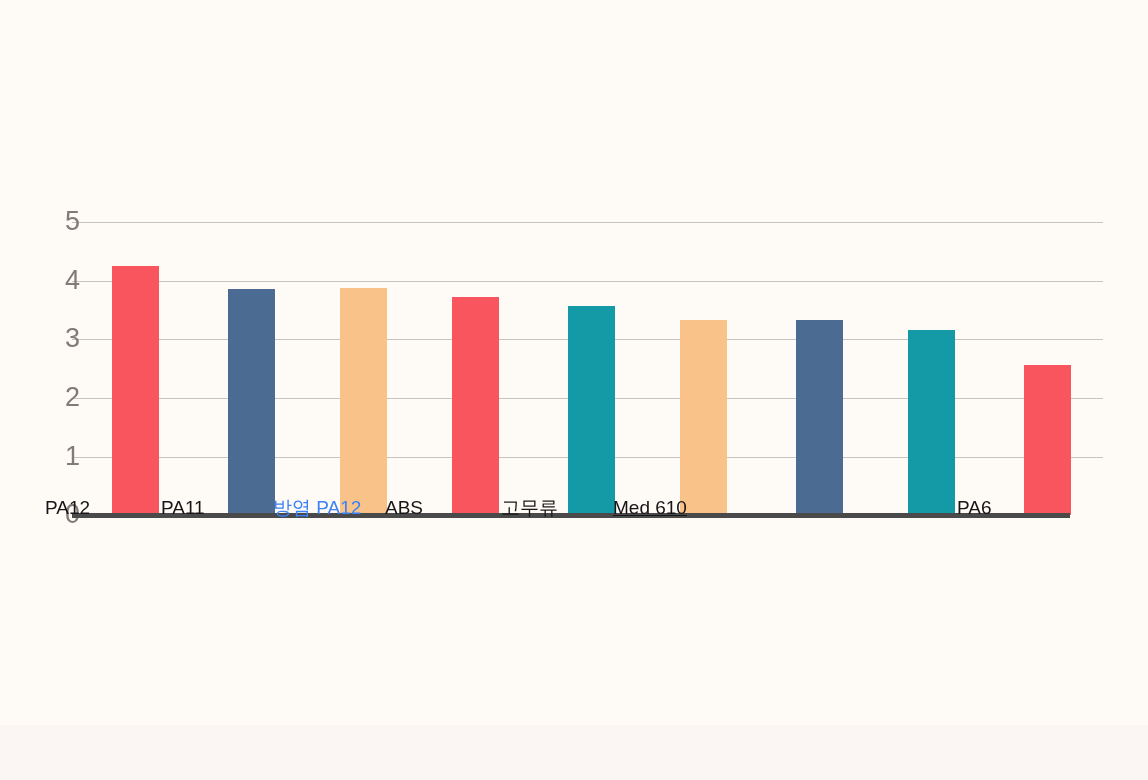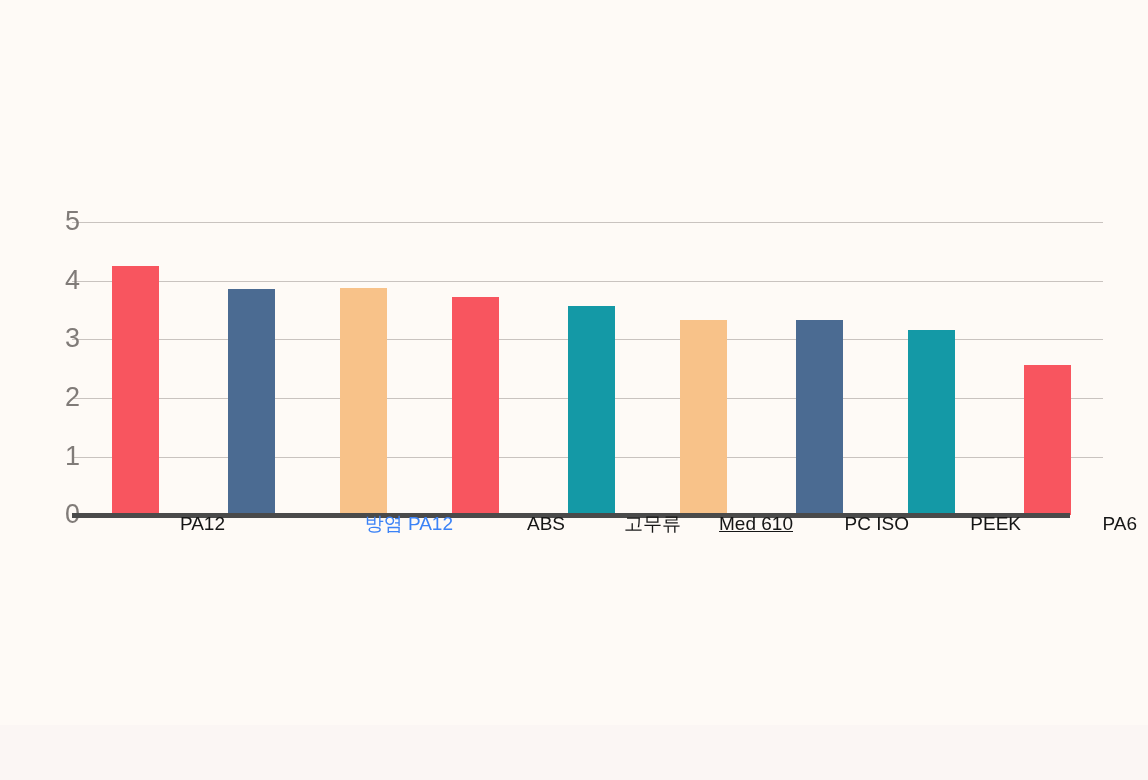--- a/index.html
+++ b/index.html
@@ -70,23 +70,23 @@
   }
 
   .bar {
     position: absolute;
     width: 47px;
     bottom: 265px; 
   }
 
   .x-tick-label {
     position: absolute;
-    top: 514px;
+    top: 498px;
     width: 180px;
-    text-align: right;
+    text-align: left;
     font-size: 19px;
     color: #161616;
     line-height: 1.1;
     white-space: nowrap;
   }
 </style>
 </head>
 <body>
 
 <div id="chart-root" style="background: rgb(254, 250, 246);">
@@ -114,22 +114,21 @@
     <div class="bar" style="left: 452px; height: 217.992px; background: rgb(248, 85, 95);"></div>
     <div class="bar" style="left: 568px; height: 209.202px; background: rgb(20, 153, 166);"></div>
     <div class="bar" style="left: 680px; height: 194.552px; background: rgb(248, 194, 137);"></div>
     <div class="bar" style="left: 796px; height: 194.552px; background: rgb(75, 107, 146);"></div>
     <div class="bar" style="left: 908px; height: 185.176px; background: rgb(20, 153, 166);"></div>
     <div class="bar" style="left: 1024px; height: 150.016px; background: rgb(248, 85, 95);"></div>
 
     <div class="axis-baseline" style="background: rgb(74, 74, 74);"></div>
 
     <div class="x-tick-label" style="left: 45px; color: rgb(22, 22, 22);">PA12</div>
+    <div class="x-tick-label" style="left: 161px; color: rgb(22, 22, 22);">PA11</div>
     <div class="x-tick-label" style="left: 273px; color: #3b82f6;">방염 PA12</div>
     <div class="x-tick-label" style="left: 385px; color: rgb(22, 22, 22);">ABS</div>
     <div class="x-tick-label" style="left: 501px; color: rgb(22, 22, 22);">고무류</div>
     <div class="x-tick-label" style="left: 613px; color: rgb(22, 22, 22); text-decoration: underline;">Med 610</div>
-    <div class="x-tick-label" style="left: 729px; color: rgb(22, 22, 22);">PC ISO</div>
-    <div class="x-tick-label" style="left: 841px; color: rgb(22, 22, 22);">PEEK</div>
     <div class="x-tick-label" style="left: 957px; color: rgb(22, 22, 22);">PA6</div>
 
   </div>
 </div>
 
 </body></html>

